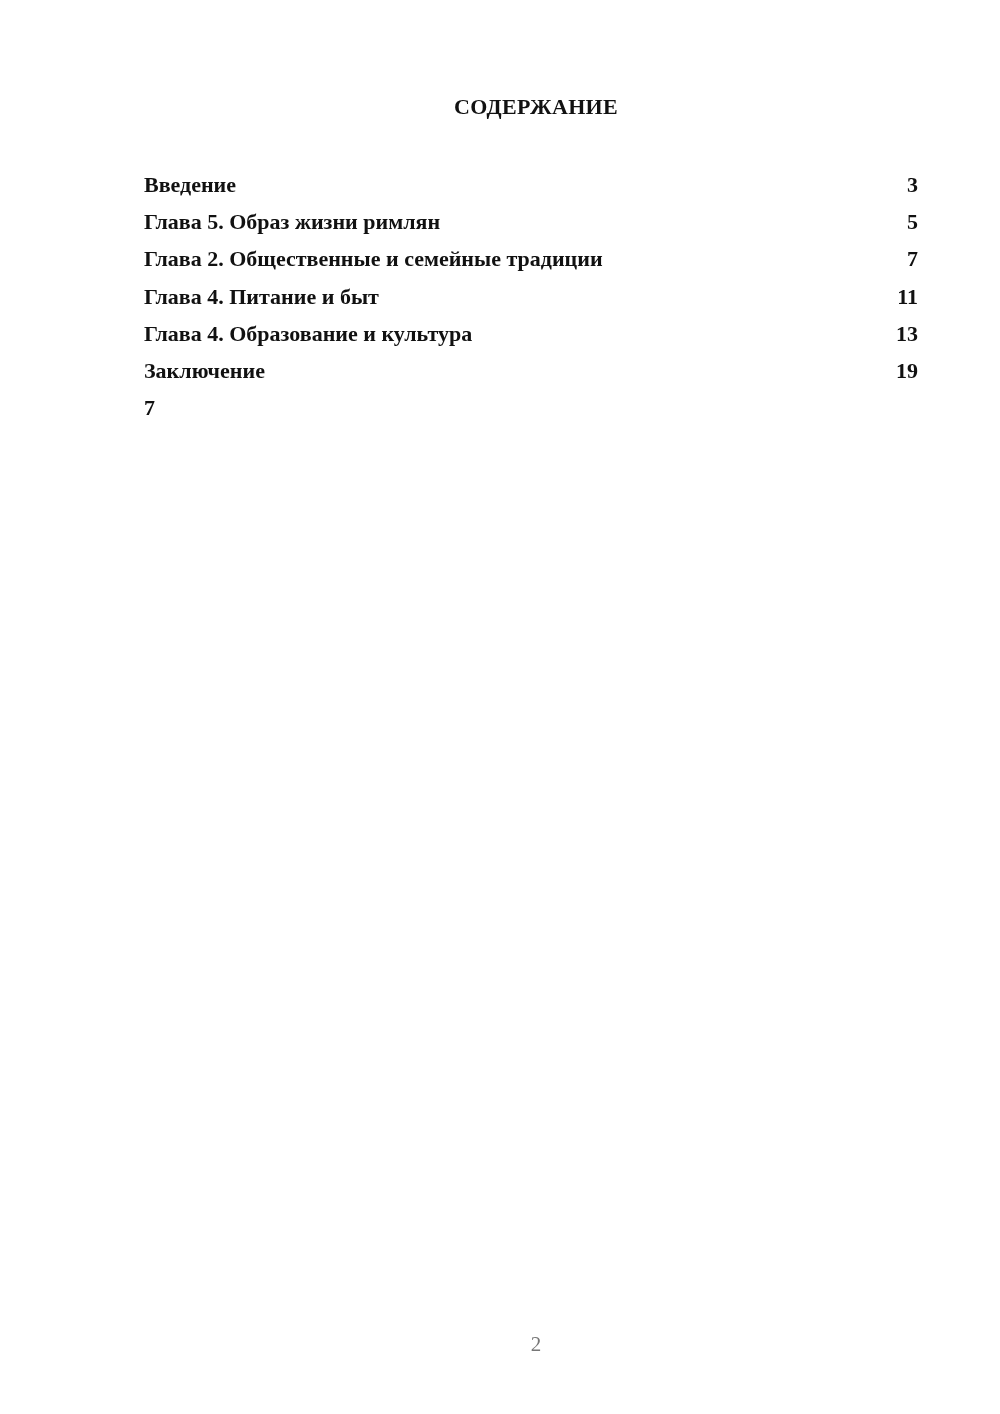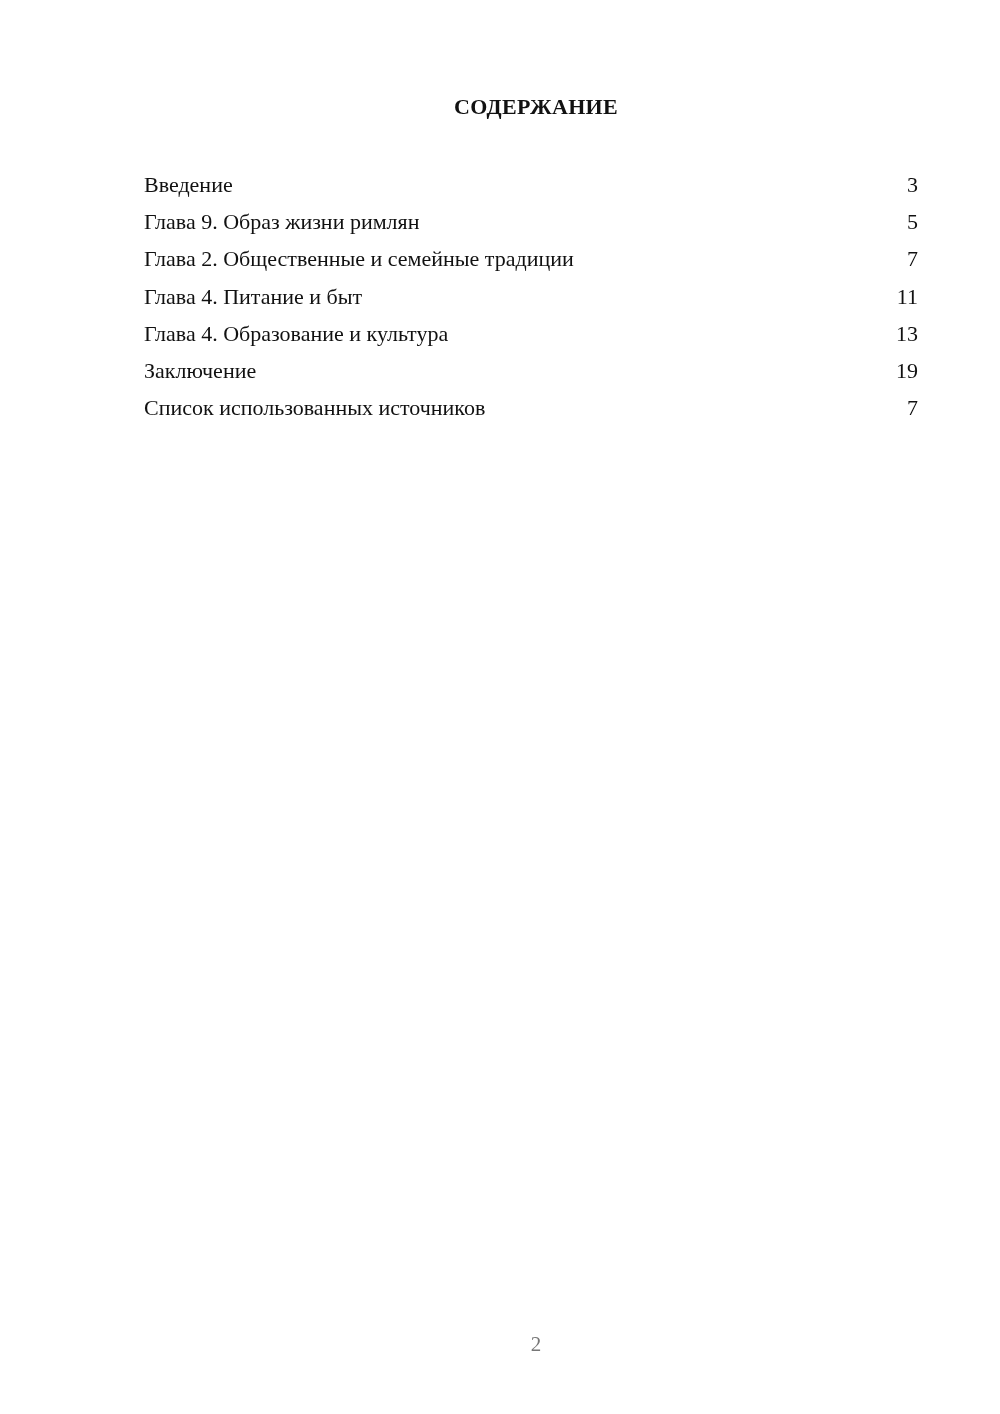--- a/index.html
+++ b/index.html
@@ -7,21 +7,21 @@
     width: 1000px; height: 1414px; background: #ffffff;
     position: relative; overflow: hidden;
     font-family: "Liberation Serif", "DejaVu Serif", serif;
     color: #111111;
   }
   .title {
     position: absolute; top: 94px; left: 0; width: 1072px;
     text-align: center; font-weight: bold; font-size: 22px; letter-spacing: 0.3px;
   }
   .toc {
-    position: absolute; top: 169px; left: 144px; width: 774px;
+    position: absolute; top: 169px; left: 144px; width: 774px; font-weight: bold;
   }
   .row {
     display: flex; justify-content: space-between; align-items: baseline;
     height: 37.2px; font-size: 22px; line-height: 32px;
   }
   .page-num {
     position: absolute; top: 1332px; left: 0; width: 1072px;
     text-align: center; font-size: 21px; color: #777777;
   }
 </style>
@@ -29,38 +29,37 @@
 <body>
 
 <div class="title">СОДЕРЖАНИЕ</div>
 
 <div class="toc">
   <div class="row">
     <span>Введение</span>
     <span>3</span>
   </div>
   <div class="row">
-    <span>Глава 9. Образ жизни римлян</span>
+    <span>Глава 5. Образ жизни римлян</span>
     <span>5</span>
   </div>
   <div class="row">
     <span>Глава 2. Общественные и семейные традиции</span>
     <span>7</span>
   </div>
   <div class="row">
     <span>Глава 4. Питание и быт</span>
     <span>11</span>
   </div>
   <div class="row">
     <span>Глава 4. Образование и культура</span>
     <span>13</span>
   </div>
   <div class="row">
     <span>Заключение</span>
     <span>19</span>
   </div>
   <div class="row">
-    <span>Список использованных источников</span>
     <span>7</span>
   </div>
 </div>
 
 <div class="page-num">2</div>
 
 </body></html>

